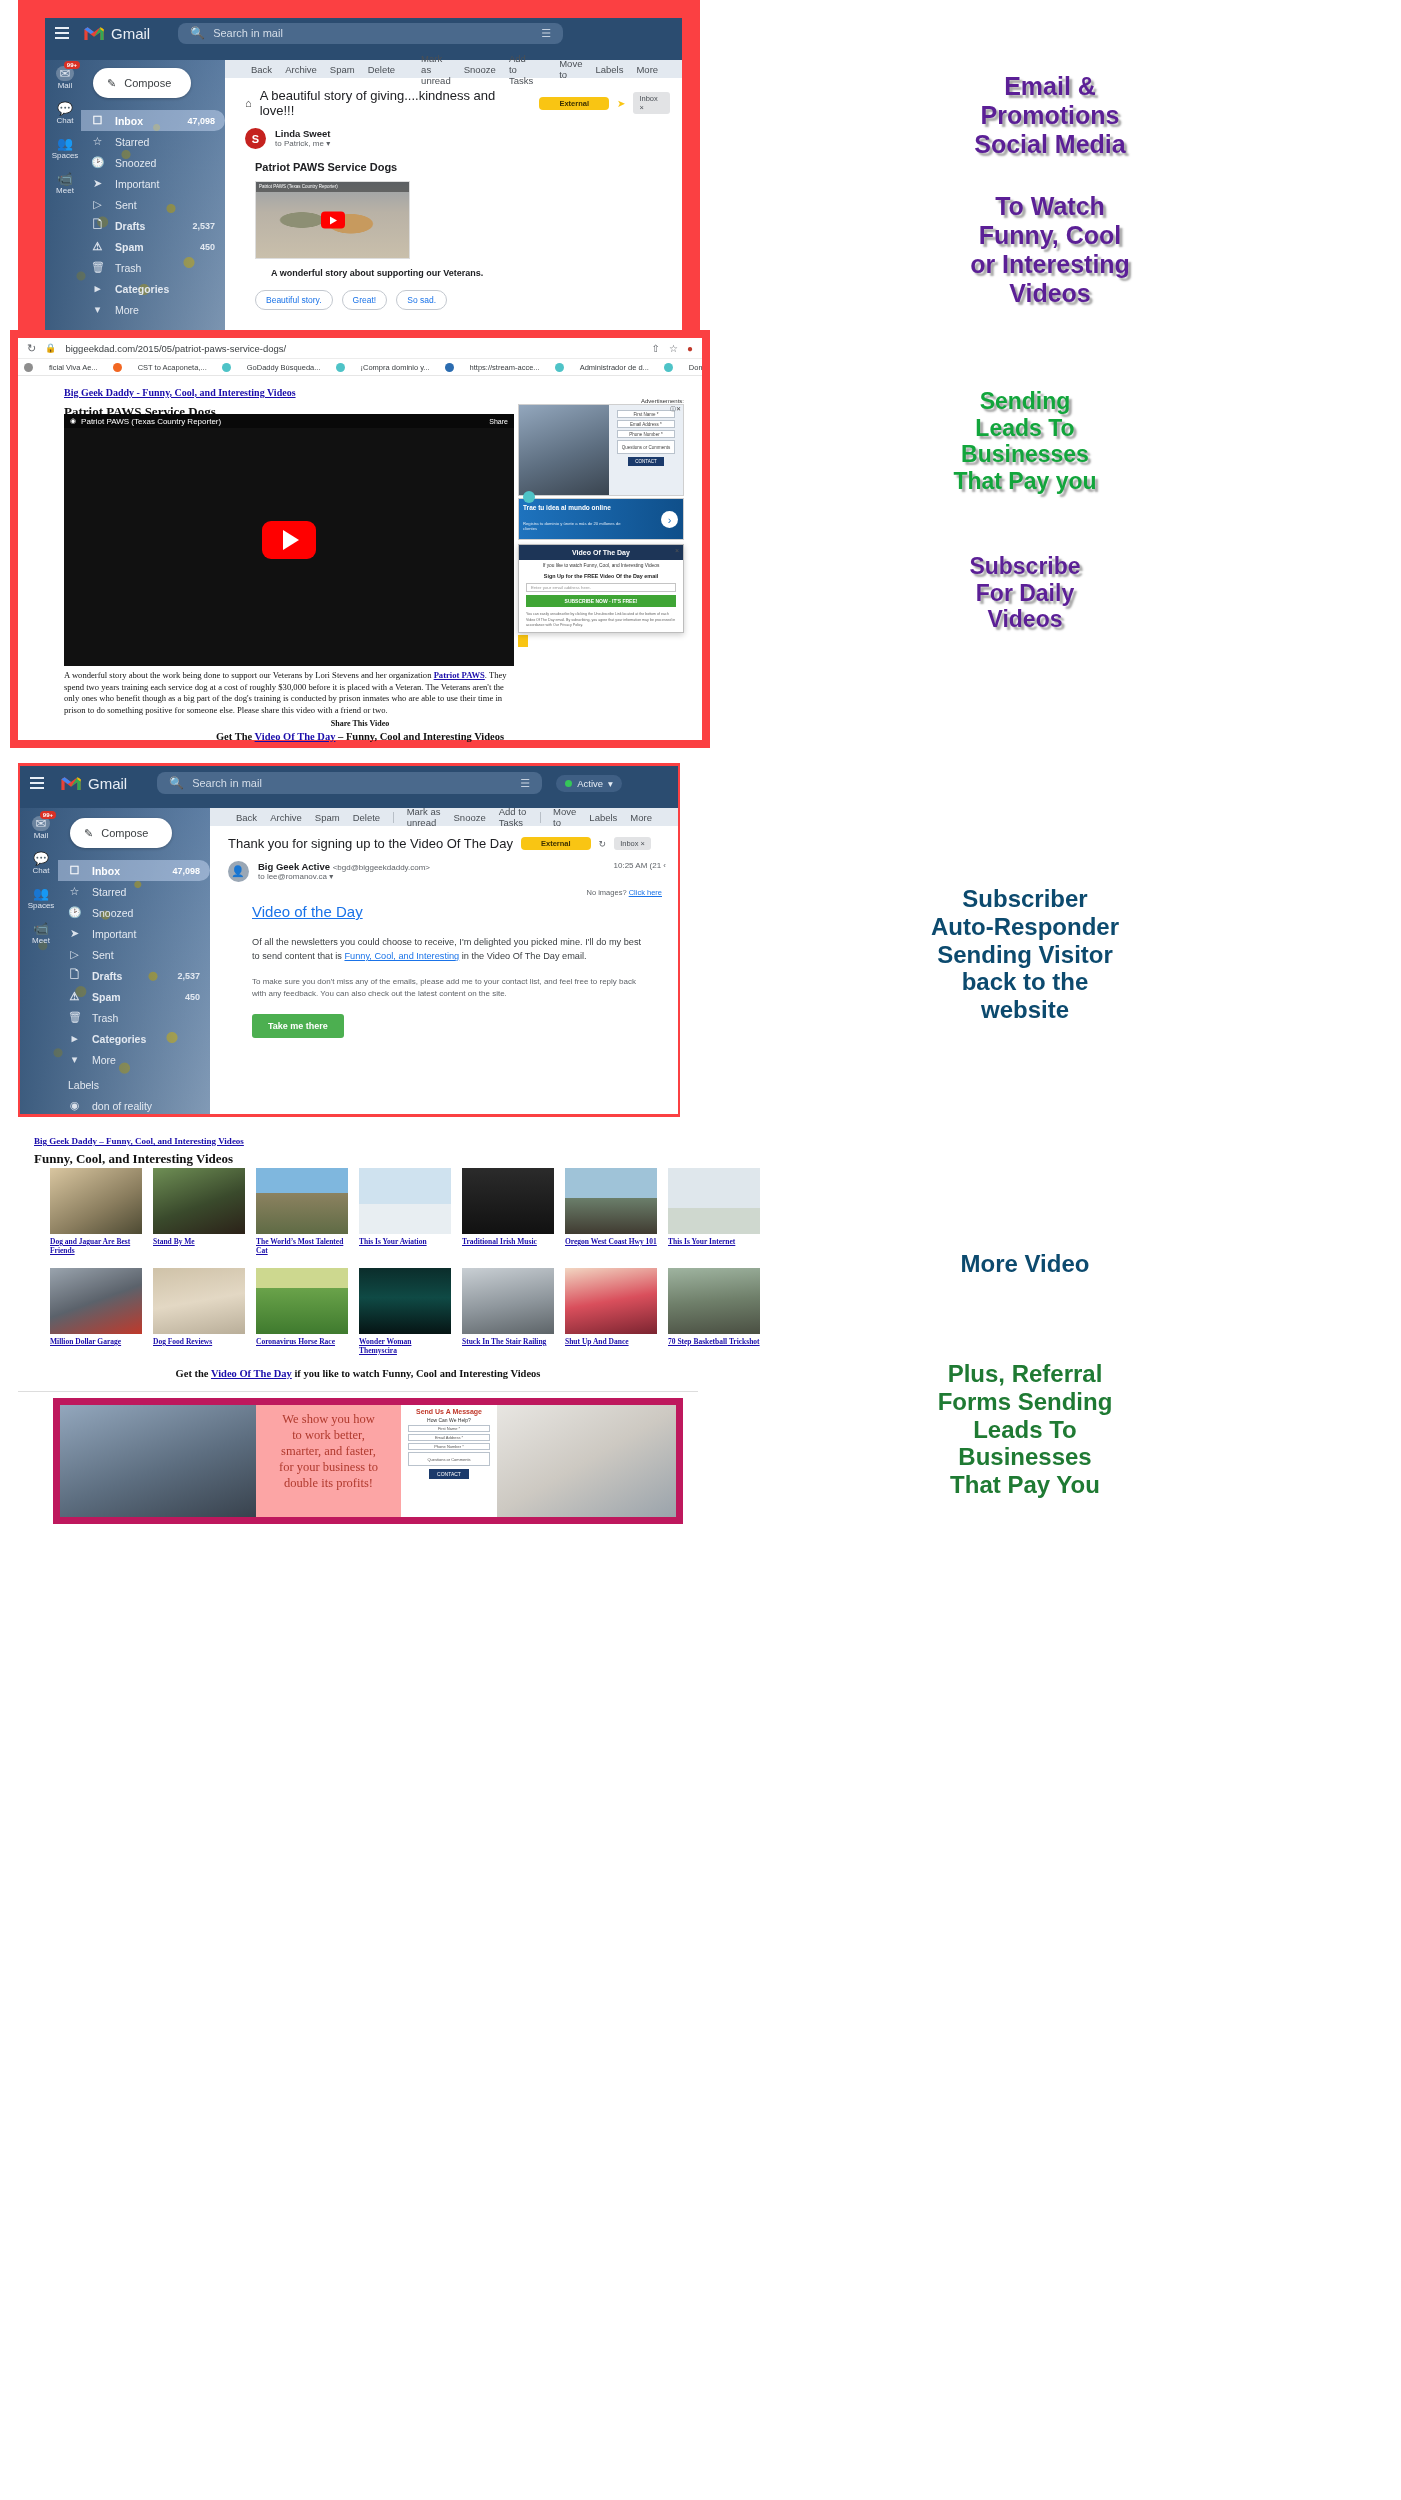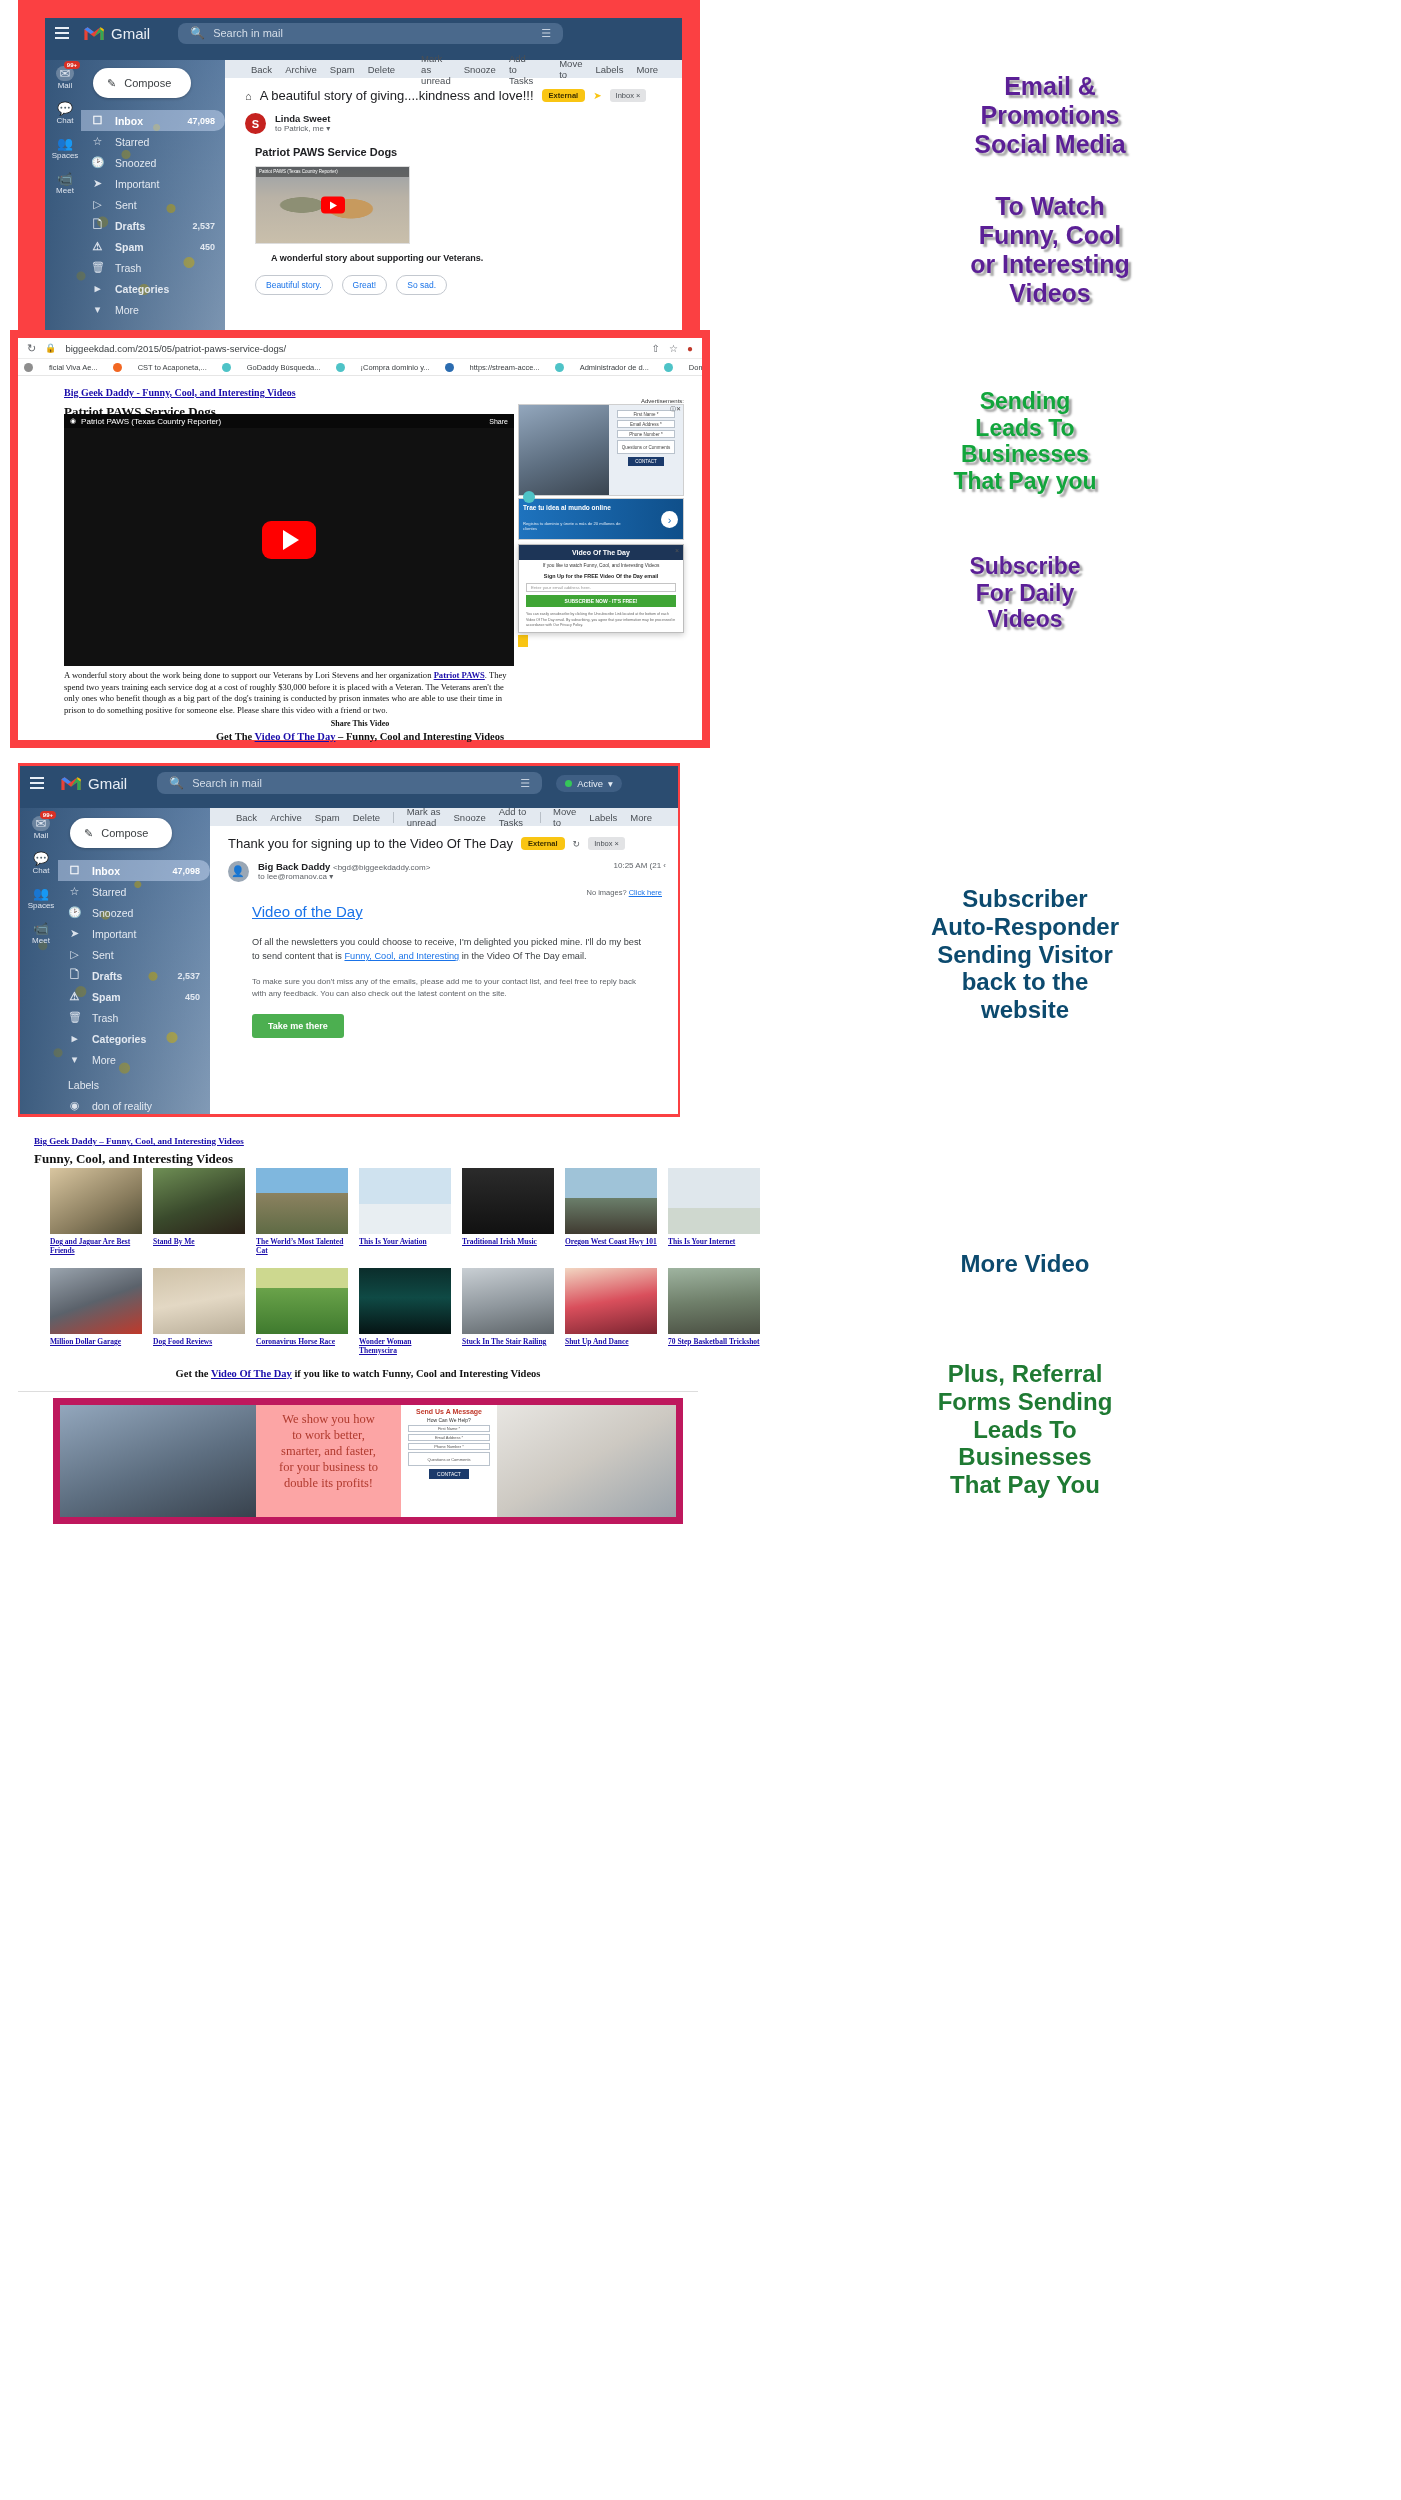--- a/index.html
+++ b/index.html
@@ -53,21 +53,21 @@
   .navrow .nc { margin-left:auto; font-size:9px; }
   .navrow.bold { font-weight:bold; }
   .labelhdr { font-size:10.5px; margin:9px 0 4px 10px; color:#e3e9f1; }
   .gm-content { position:absolute; background:#fff; }
   .gm-toolbar { background:#e3e9f0; display:flex; align-items:center; gap:13px;
                 padding:0 26px; color:#4a4f55; font-size:9.5px; height:18px; }
   .gm-toolbar .sep { width:1px; height:11px; background:#b8bfc7; }
   .subjrow { display:flex; align-items:center; gap:8px; padding:10px 12px 4px 20px; }
   .subj { font-size:13px; color:#202124; }
   .pill-ext { background:#f9c513; color:#3c3000; font-size:7.5px; font-weight:bold;
-              border-radius:4px; padding:2px 7px; }
+              border-radius:4px; padding:2px 20px; }
   .pill-inbox { background:#e2e3e5; color:#4a4f55; font-size:7.5px; border-radius:3px; padding:2px 6px; }
   .arrowicon { color:#f9c513; font-size:10px; }
   .fromrow { display:flex; align-items:flex-start; gap:9px; padding:6px 12px 0 20px; }
   .avatar { width:21px; height:21px; border-radius:50%; background:#c5221f; color:#fff;
             font-size:11px; display:flex; align-items:center; justify-content:center; font-weight:bold; }
   .avatar.blue { background:#9aa7b5; }
   .fname { font-size:9.5px; font-weight:bold; color:#202124; }
   .fto { font-size:8px; color:#5f6368; }
   .bodyhdr { font-size:11px; font-weight:bold; color:#202124; padding:12px 0 8px 30px; }
   .vidthumb { margin-left:30px; position:relative; overflow:hidden; border:1px solid #ddd; }
@@ -601,21 +601,21 @@
       <span class="subj">Thank you for signing up to the Video Of The Day</span>
       <span class="pill-ext">External</span>
       <span style="color:#5f6368; font-size:9px;">↻</span>
       <span class="pill-inbox"><span>Inbox</span> ×</span>
     </div>
 
     <div class="fromrow" style="padding-left:18px;">
       <div class="avatar blue">👤</div>
       <div style="flex:1;">
         <div class="fname">
-          <span>Big Back Daddy</span>
+          <span>Big Geek Active</span>
           <span style="font-weight:normal;font-size:8px;color:#5f6368;">&lt;bgd@biggeekdaddy.com&gt;</span>
         </div>
         <div class="fto"><span>to lee@romanov.ca</span> ▾</div>
       </div>
       <div style="text-align:right;">
         <div class="fto">10:25 AM (21 ‹</div>
       </div>
     </div>
 
     <div style="text-align:right; padding:6px 16px 0 0; font-size:7.5px; color:#5f6368;">

